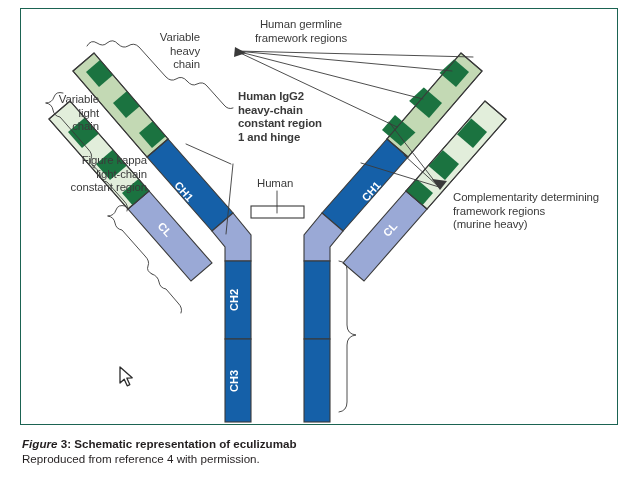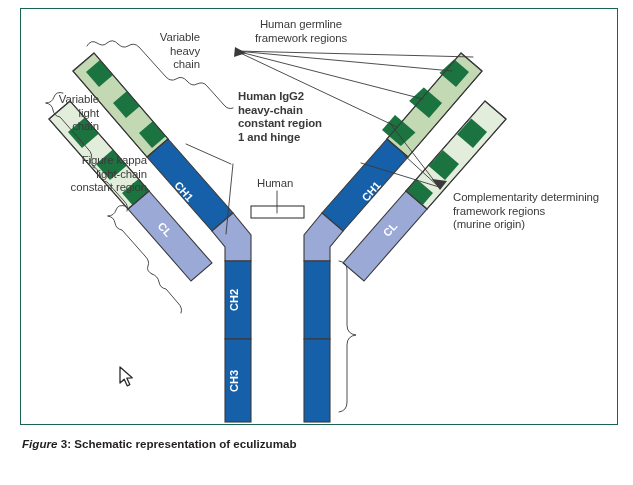--- a/index.html
+++ b/index.html
@@ -213,24 +213,25 @@
 constant region
 1 and hinge</div>
 
   <div class="lbl left" style="left:215px;top:9px;width:130px;text-align:center;">Human germline
 framework regions</div>
 
   <div class="lbl left" style="left:236px;top:168px;width:50px;">Human</div>
 
   <div class="lbl left" style="left:432px;top:182px;width:165px;">Complementarity determining
 framework regions
-(murine origin)</div>
+(murine heavy)</div>
 
 
 </div>
 
 <div id="caption">
   <div class="capline1"><span class="figword">Figure</span><span>&nbsp;</span><span>3</span><span>:&nbsp;</span><span>Schematic representation of eculizumab</span></div>
+  <div class="capline2">Reproduced from reference 4 with permission.</div>
 </div>
 
 <svg id="cursor" viewBox="0 0 16 22" xmlns="http://www.w3.org/2000/svg" style="left: 119px; top: 366px;">
   <polygon points="1,1 1,17 5.2,13.2 8.2,19.8 10.8,18.6 7.9,12.2 13.2,11.8" fill="#ffffff" stroke="#2b2b2b" stroke-width="1.3" stroke-linejoin="round"></polygon>
 </svg>
 
 </body></html>

